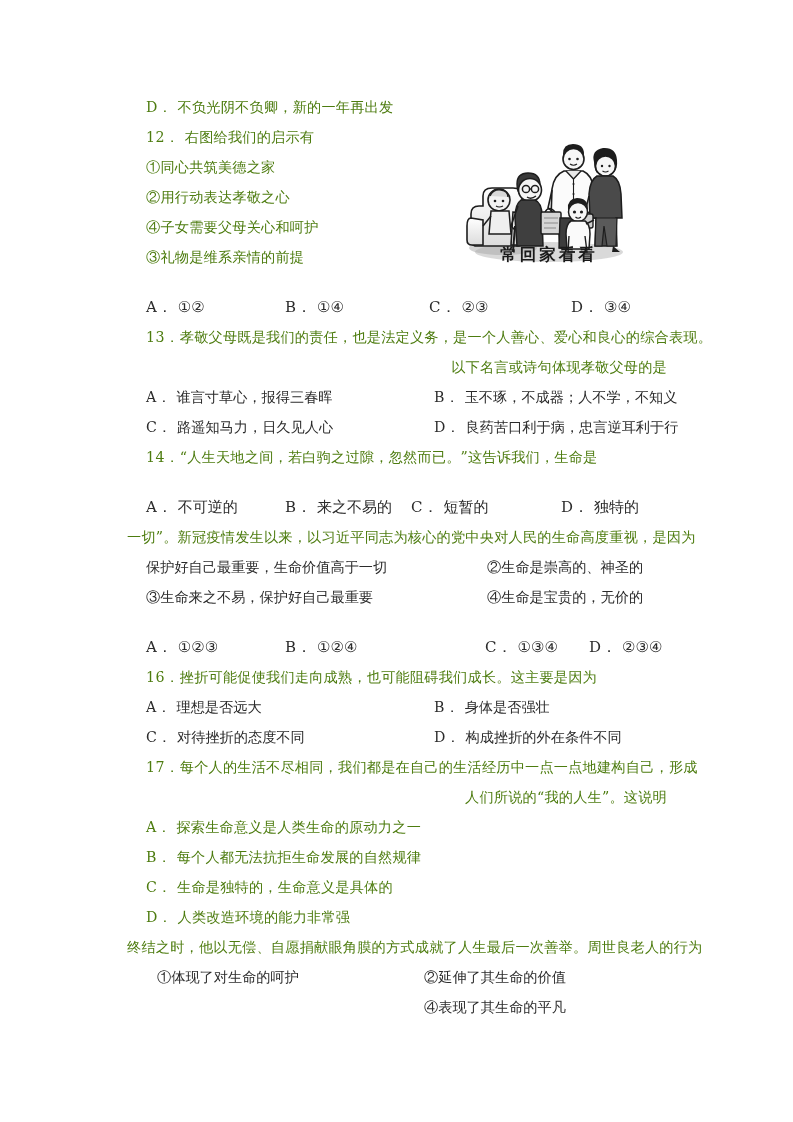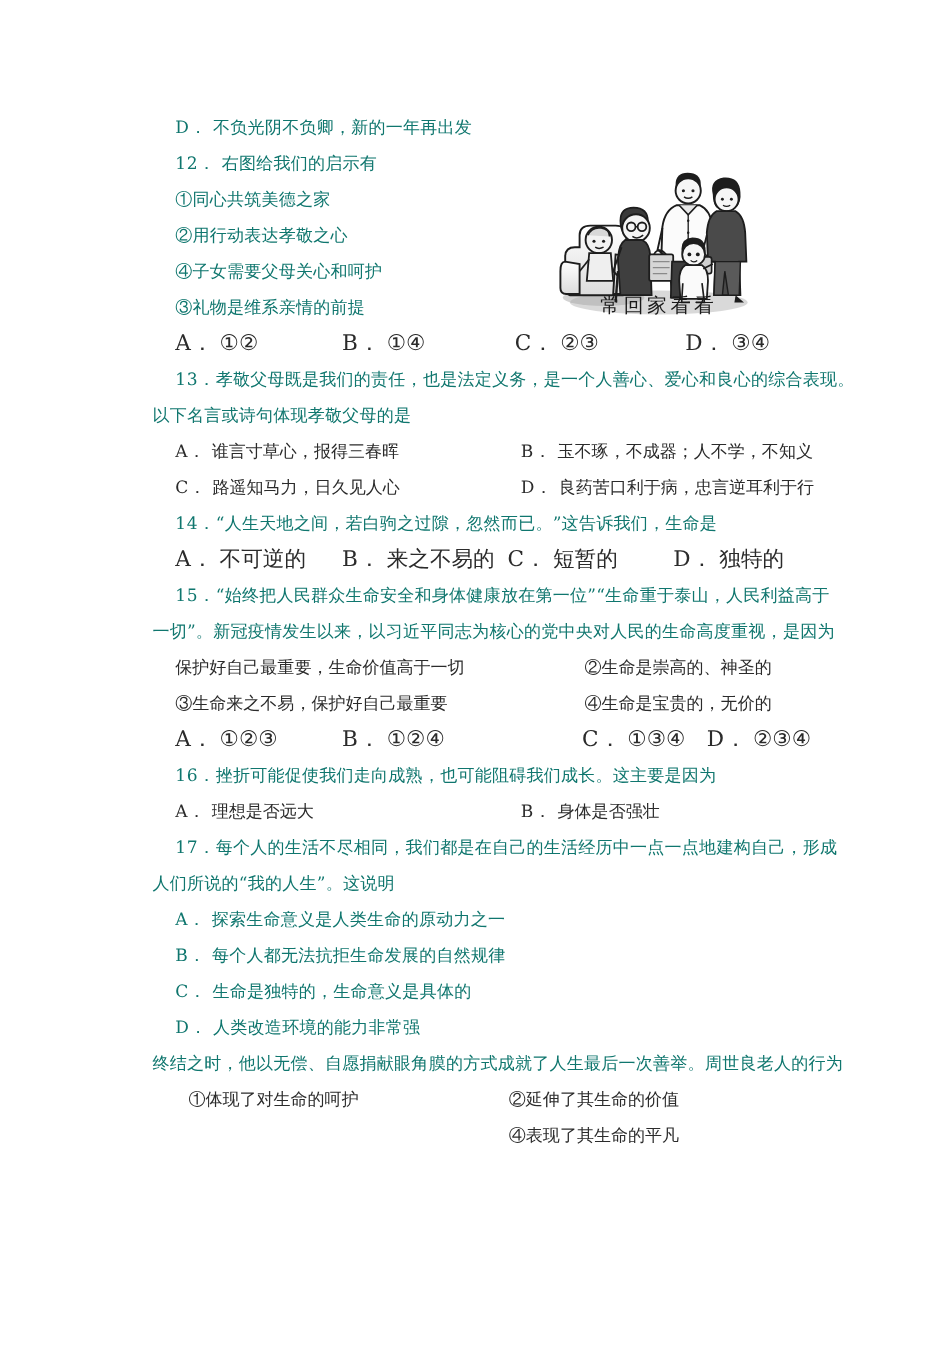--- a/index.html
+++ b/index.html
@@ -29,36 +29,37 @@
     top: 92px;
     width: 540px;
   }
 
   
   .line {
     font-size: 14.2px;
     line-height: 30px;
     letter-spacing: 0.2px;
     white-space: nowrap;
-    color: #0f766e;
+    color: #4d7c0f;
   }
   .indent-stem { padding-left: 19px; }     
   .indent-opt  { padding-left: 19px; }     
   .indent-circ { padding-left: 19px; }     
-  .flush       { padding-left: 0; }        
+  .flush       { padding-left: 0; text-align: right; }        
 
   .lbl { letter-spacing: 0.5px; }
   .gap-dot { display:inline-block; width:5px; }
 
   
   .optrow {
     position: relative;
     height: 30px;
     line-height: 30px;
-    font-size: 18px;
+    font-size: 15px;
+    margin-top: 20px;
   }
   .optrow > span {
     position: absolute;
     top: 0;
     white-space: nowrap;
   }
 
   
   .tworow { position: relative; height: 30px; line-height: 30px; font-size: 14.2px; }
   .tworow > span { position: absolute; top: 0; white-space: nowrap; }
@@ -82,21 +83,21 @@
     height: 148px;
   }
   .figure svg { display: block; }
   .fig-caption {
     position: absolute;
     left: 463px;
     top: 244px;
     width: 172px;
     text-align: center;
     font-family: "DejaVu Serif", "Liberation Serif", serif;
-    font-weight: 400;
+    font-weight: 700;
     font-size: 16.5px;
     letter-spacing: 3px;
     color: #1a1a1a;
   }
 </style>
 </head>
 <body>
 
 <div class="page">
 
@@ -221,27 +222,24 @@
       <span class="tw-l"><span class="lbl">C．</span><span class="gap-dot"></span><span>路遥知马力，日久见人心</span></span>
       <span class="tw-r"><span class="lbl">D．</span><span class="gap-dot"></span><span>良药苦口利于病，忠言逆耳利于行</span></span>
     </div>
 
     <div class="line indent-stem">
       <span class="lbl">14．</span><span>“人生天地之间，若白驹之过隙，忽然而已。”这告诉我们，生命是</span>
     </div>
     <div class="optrow">
       <span style="left:19px"><span class="lbl">A．</span><span class="gap-dot"></span><span>不可逆的</span></span>
       <span style="left:158px"><span class="lbl">B．</span><span class="gap-dot"></span><span>来之不易的</span></span>
-      <span style="left:296px"><span class="lbl">C．</span><span class="gap-dot"></span><span>短暂的</span></span>
+      <span style="left:284px"><span class="lbl">C．</span><span class="gap-dot"></span><span>短暂的</span></span>
       <span style="left:434px"><span class="lbl">D．</span><span class="gap-dot"></span><span>独特的</span></span>
     </div>
 
-    <div class="line indent-stem">
-      <span class="lbl">15．</span><span>“始终把人民群众生命安全和身体健康放在第一位”“生命重于泰山，人民利益高于</span>
-    </div>
     <div class="line flush">一切”。新冠疫情发生以来，以习近平同志为核心的党中央对人民的生命高度重视，是因为</div>
 
     <div class="tworow">
       <span class="twc-l">保护好自己最重要，生命价值高于一切</span>
       <span class="twc-r">②生命是崇高的、神圣的</span>
     </div>
     <div class="tworow">
       <span class="twc-l">③生命来之不易，保护好自己最重要</span>
       <span class="twc-r">④生命是宝贵的，无价的</span>
     </div>
@@ -253,20 +251,24 @@
       <span style="left:462px"><span class="lbl">D．</span><span class="gap-dot"></span><span>②③④</span></span>
     </div>
 
     <div class="line indent-stem">
       <span class="lbl">16．</span><span>挫折可能促使我们走向成熟，也可能阻碍我们成长。这主要是因为</span>
     </div>
     <div class="tworow">
       <span class="tw-l"><span class="lbl">A．</span><span class="gap-dot"></span><span>理想是否远大</span></span>
       <span class="tw-r"><span class="lbl">B．</span><span class="gap-dot"></span><span>身体是否强壮</span></span>
     </div>
+    <div class="tworow">
+      <span class="tw-l"><span class="lbl">C．</span><span class="gap-dot"></span><span>对待挫折的态度不同</span></span>
+      <span class="tw-r"><span class="lbl">D．</span><span class="gap-dot"></span><span>构成挫折的外在条件不同</span></span>
+    </div>
 
     <div class="line indent-stem">
       <span class="lbl">17．</span><span>每个人的生活不尽相同，我们都是在自己的生活经历中一点一点地建构自己，形成</span>
     </div>
     <div class="line flush">人们所说的“我的人生”。这说明</div>
 
     <div class="line indent-opt">
       <span class="lbl">A．</span><span class="gap-dot"></span><span>探索生命意义是人类生命的原动力之一</span>
     </div>
     <div class="line indent-opt">

